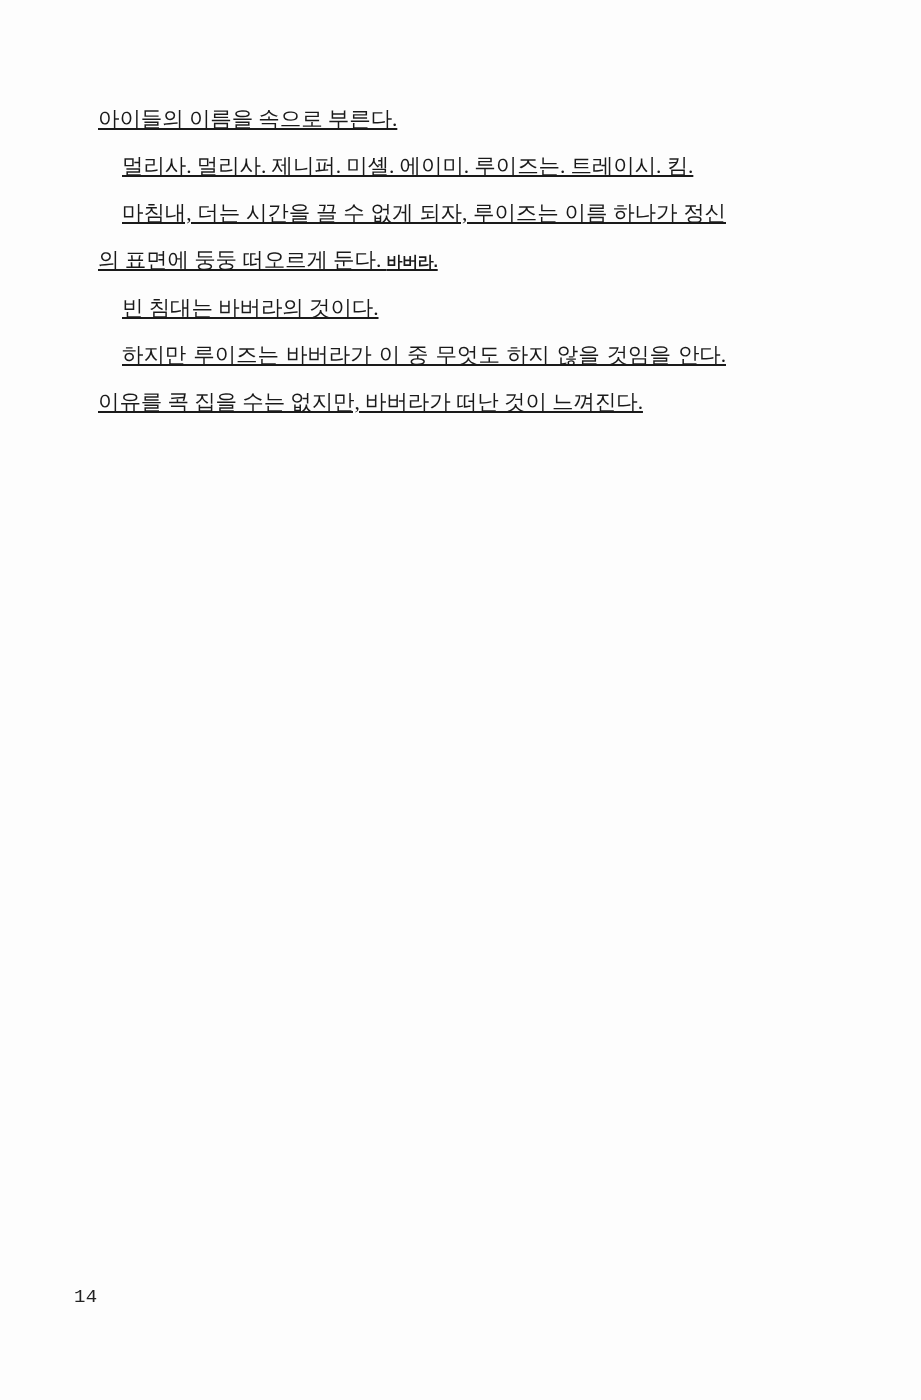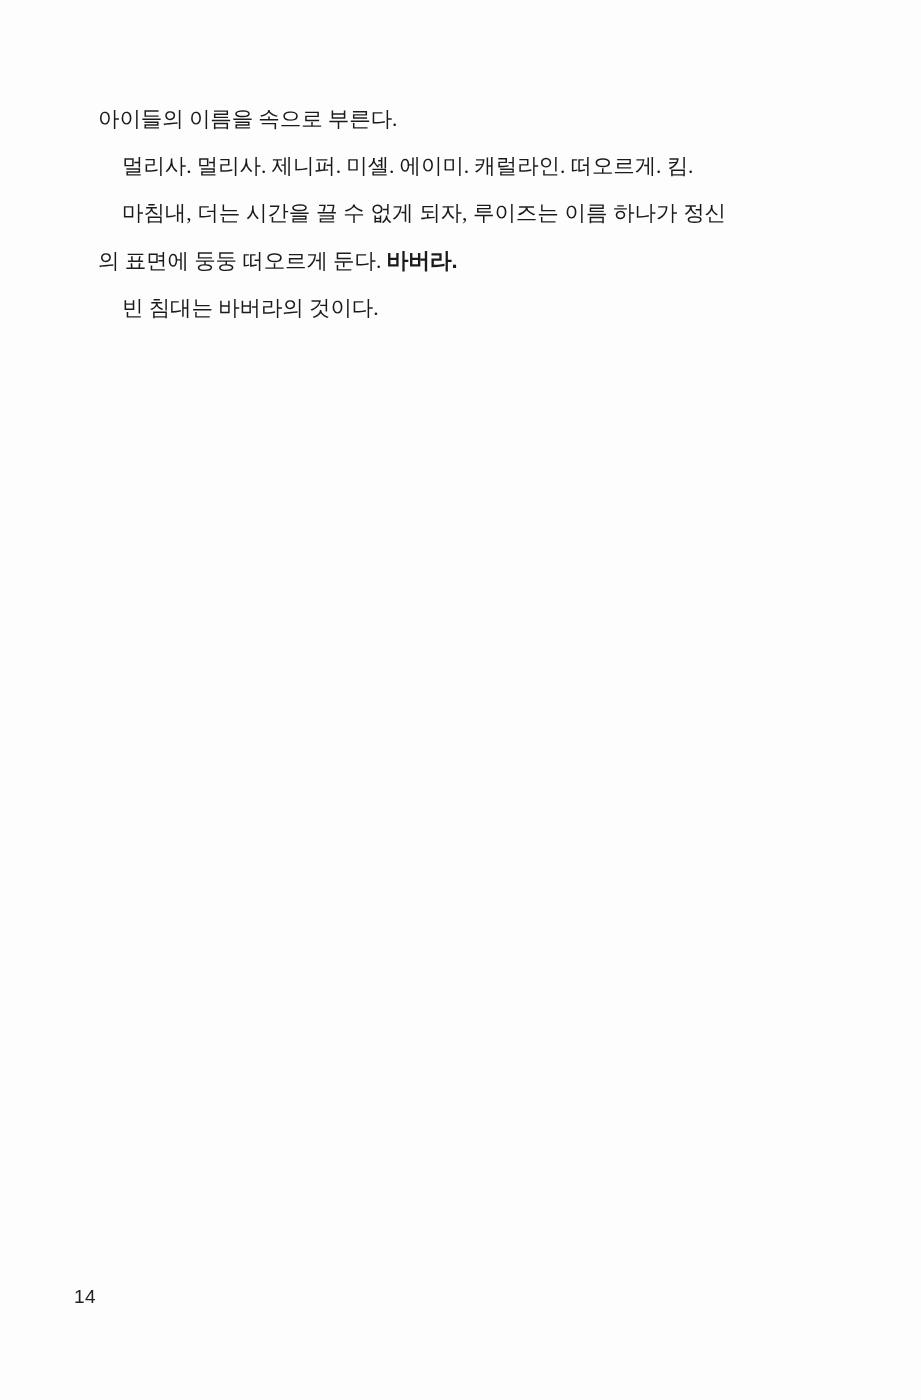--- a/index.html
+++ b/index.html
@@ -31,61 +31,63 @@
 
   .para {
     margin: 0;
     font-size: 21.5px;
     line-height: 47px;
     text-align: justify;
     text-justify: inter-character;
     word-break: break-all;
     letter-spacing: -0.1px;
     color: #1a1a1a;
+    text-decoration: underline;
   }
 
   .para.indent {
     text-indent: 24px;
   }
 
   
   .scene-break {
     height: 105px;
   }
 
   .emph-bold {
     font-weight: 700;
     font-family: "Liberation Sans", "DejaVu Sans", sans-serif;
-    font-size: 22px;
+    font-size: 16px;
     letter-spacing: -0.3px;
     margin-top: 11px;
   }
 
   
   .folio {
     position: absolute;
     left: 74px;
     top: 1285px;
     font-size: 19px;
     line-height: 24px;
     color: #222222;
-    font-family: Liberation Sans, sans-serif;
+    font-family: Liberation Mono, monospace;
     letter-spacing: 0.4px;
   }
 </style>
 </head>
 <body>
 
 <div class="page">
 
   <div class="text-column">
     <div id="blocks-root">
         <p class="para"><span>아이들의 이름을 속으로 부른다.</span></p>
-        <p class="para indent"><span>멀리사. 멀리사. 제니퍼. 미셸. 에이미. 캐럴라인. 떠오르게. 킴.</span></p>
+        <p class="para indent"><span>멀리사. 멀리사. 제니퍼. 미셸. 에이미. 루이즈는. 트레이시. 킴.</span></p>
         <p class="para indent"><span>마침내, 더는 시간을 끌 수 없게 되자, 루이즈는 이름 하나가 정신의 표면에 둥둥 떠오르게 둔다. </span><span class="emph-bold">바버라.</span></p>
         <p class="para indent"><span>빈 침대는 바버라의 것이다.</span></p>
+        <p class="para indent"><span>하지만 루이즈는 바버라가 이 중 무엇도 하지 않을 것임을 안다. 이유를 콕 집을 수는 없지만, 바버라가 떠난 것이 느껴진다.</span></p>
         <div class="scene-break"></div>
       </div>
   </div>
 
   <div class="folio">14</div>
 
 </div>
 
 </body></html>

